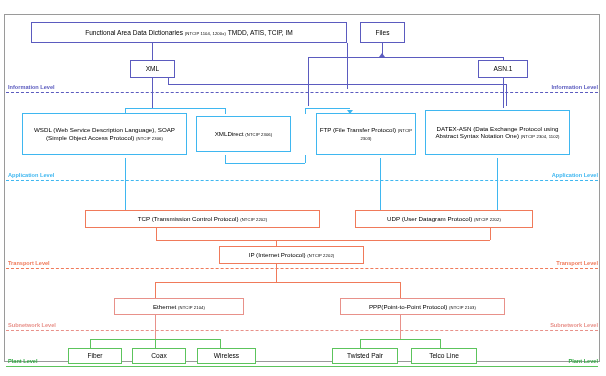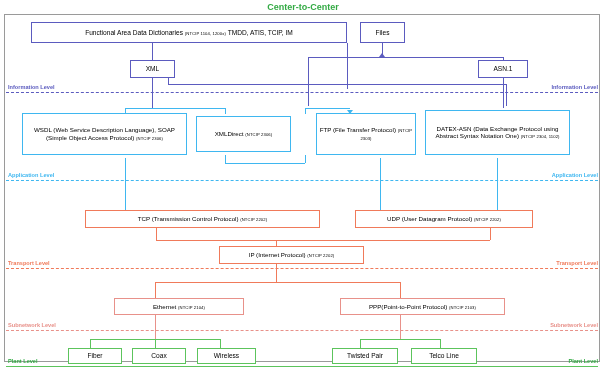--- a/index.html
+++ b/index.html
@@ -41,21 +41,20 @@
   .c-plant{border-color:#5cc45c;}
   .arrow{position:absolute;width:0;height:0;z-index:4;}
   .ar-down-app{border-left:3px solid transparent;border-right:3px solid transparent;border-top:4px solid #3fb7f0;}
   .ar-up-info{border-left:3px solid transparent;border-right:3px solid transparent;border-bottom:4px solid #5b5bbf;}
 </style>
 </head>
 <body>
 
 <div id="canvas">
 
-  <div class="title">Center-to-Center</div>
   <div class="frame"></div>
 
   <div class="divider d-info" style="top:92px;"></div>
   <div class="lvl-label l-info" style="left:8px;top:84px;">Information Level</div>
   <div class="lvl-label l-info" style="right:8px;top:84px;">Information Level</div>
 
   <div class="divider d-app" style="top:180px;"></div>
   <div class="lvl-label l-app" style="left:8px;top:172px;">Application Level</div>
   <div class="lvl-label l-app" style="right:8px;top:172px;">Application Level</div>
 

